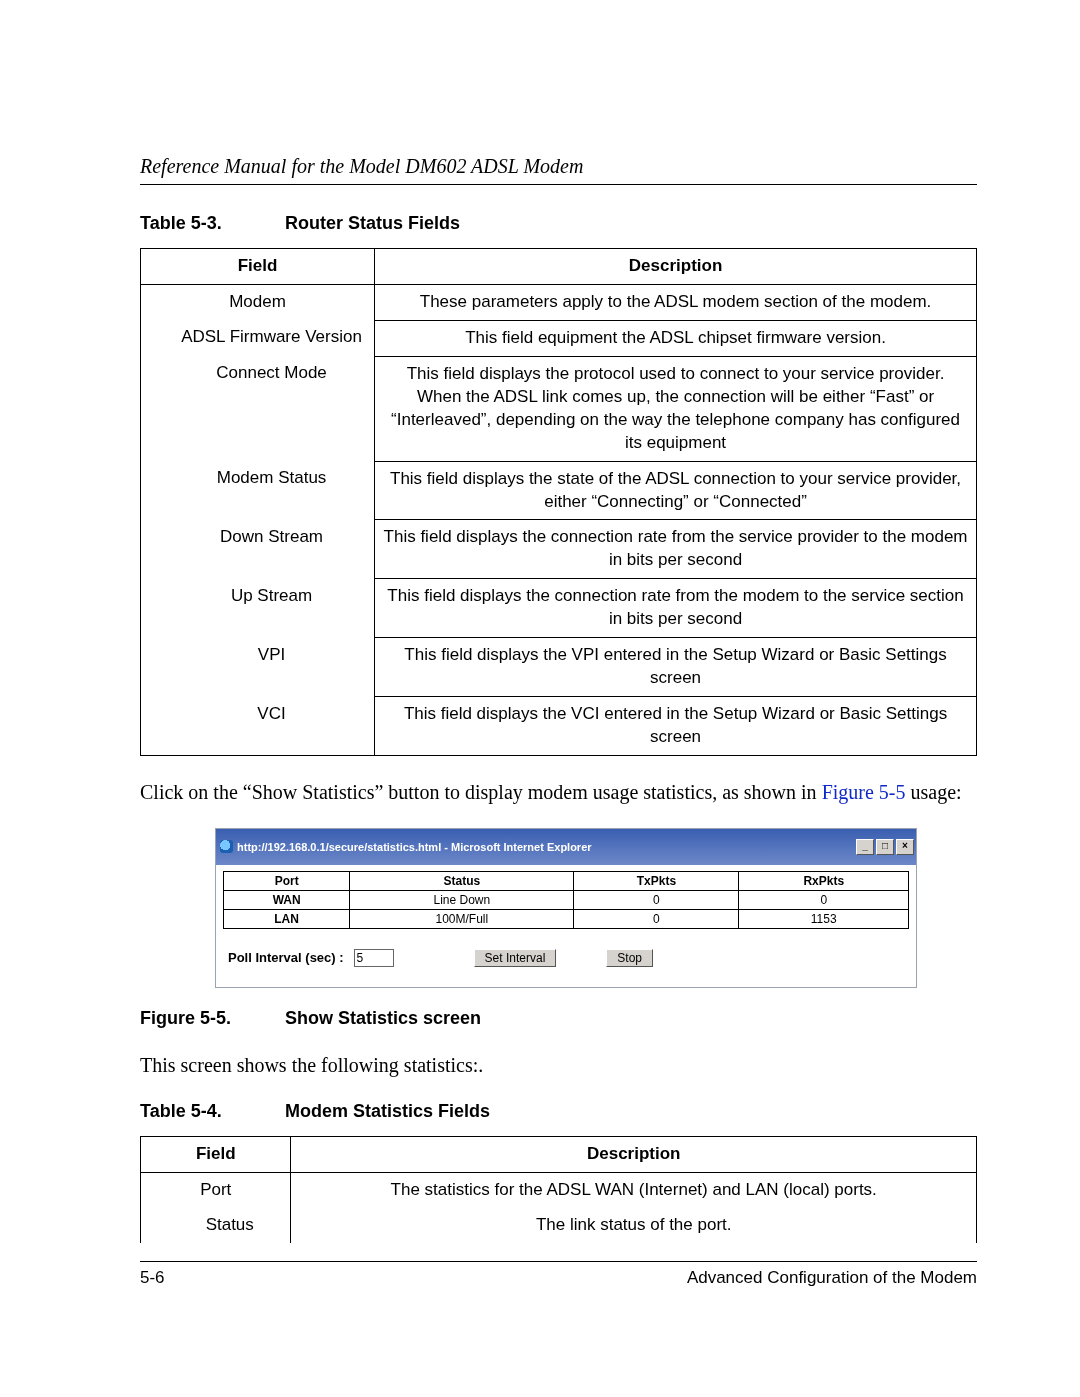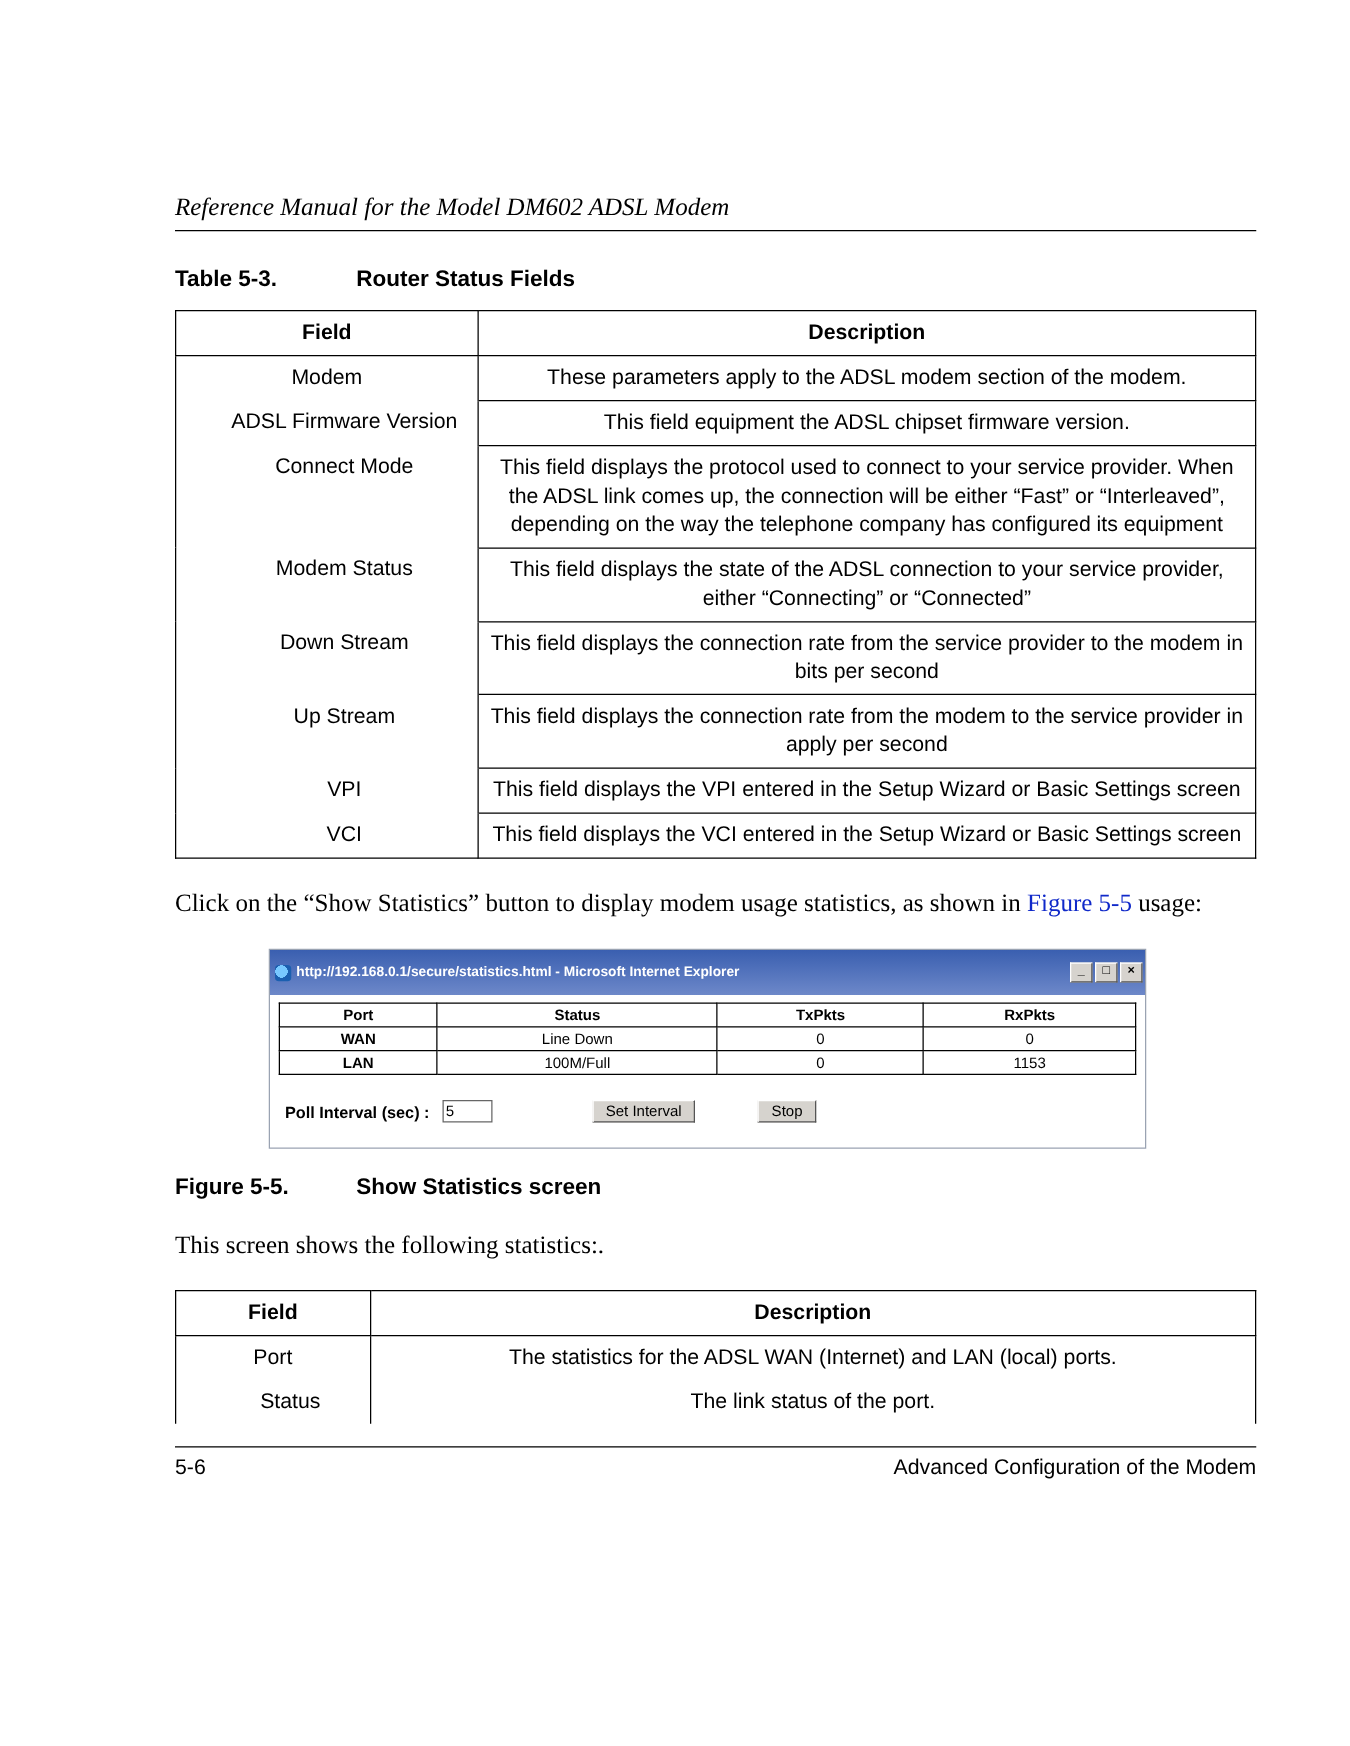--- a/index.html
+++ b/index.html
@@ -4,21 +4,21 @@
 <style>
   html, body {
     margin: 0;
     padding: 0;
     background: #fff;
     width: 1080px;
   }
   .page {
     box-sizing: border-box;
     width: 1080px;
-    padding: 155px 75px 0 140px;
+    padding: 155px 103px 0 140px;
     font-family: Arial, Helvetica, sans-serif;
     color: #000;
   }
   .running-head {
     font-style: italic;
     font-family: "Times New Roman", Times, serif;
     font-size: 20px;
     padding-bottom: 6px;
   }
   .thin-rule {
@@ -204,21 +204,21 @@
     <tr>
       <td class="no-top no-bottom">
             <div class="indent1">Down Stream</div>
           </td>
       <td>This field displays the connection rate from the service provider to the modem in bits per second</td>
     </tr>
     <tr>
       <td class="no-top no-bottom">
             <div class="indent1">Up Stream</div>
           </td>
-      <td>This field displays the connection rate from the modem to the service provider in apply per second</td>
+      <td>This field displays the connection rate from the modem to the service section in bits per second</td>
     </tr>
     <tr>
       <td class="no-top no-bottom">
             <div class="indent1">VPI</div>
           </td>
       <td>This field displays the VPI entered in the Setup Wizard or Basic Settings screen</td>
     </tr>
     <tr>
       <td class="no-top">
             <div class="indent1">VCI</div>
@@ -275,20 +275,24 @@
     </div>
   </div>
 
   <div class="caption" style="margin-top:20px">
     <span class="cap-num">Figure 5-5.</span>
     <span>Show Statistics screen</span>
   </div>
 
   <p class="bodytext">This screen shows the following statistics:.</p>
 
+  <div class="caption">
+    <span class="cap-num">Table 5-4.</span>
+    <span>Modem Statistics Fields</span>
+  </div>
 
   <table class="fields fields2">
     <colgroup>
         <col class="col-field">
         <col>
       </colgroup>
     <tbody>
         <tr>
       <th>Field</th>
       <th>Description</th>

